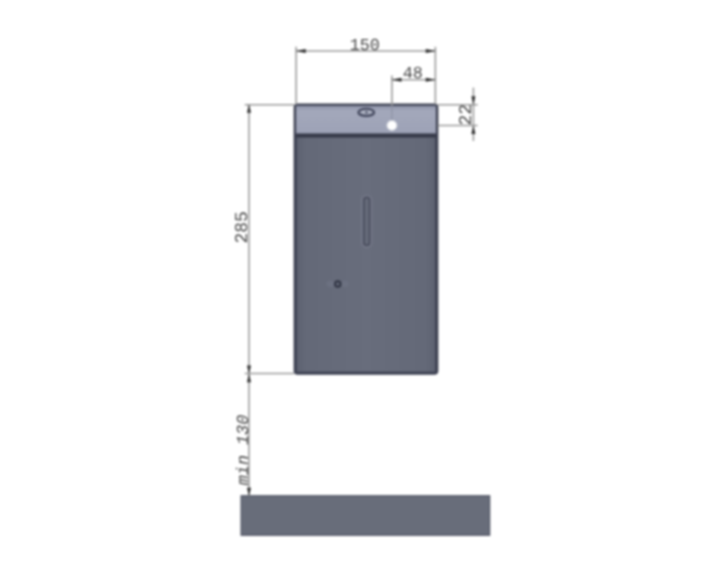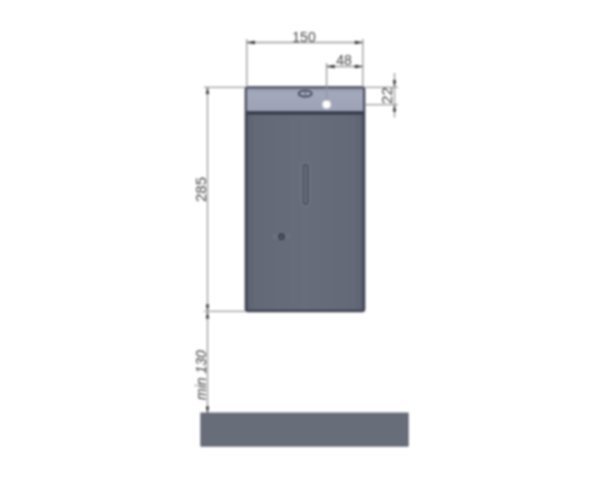--- a/index.html
+++ b/index.html
@@ -1,16 +1,16 @@
 <!DOCTYPE html>
 <html><head>
 <meta charset="utf-8">
 <style>
   html,body{margin:0;padding:0;background:#ffffff;}
-  #canvas{width:492px;height:480px;position:relative;font-family:Liberation Sans, sans-serif;}
+  #canvas{width:492px;height:480px;position:relative;font-family:Liberation Mono, monospace;}
   svg{display:block;filter:blur(0.8px);}
 </style>
 </head>
 <body>
 <div id="canvas">
 <svg width="600" height="480" viewBox="0 0 600 480">
   <defs>
     <linearGradient id="bodyGrad" x1="0" y1="0" x2="1" y2="0">
       <stop offset="0" stop-color="#5c6170"></stop>
       <stop offset="0.08" stop-color="#646978"></stop>

